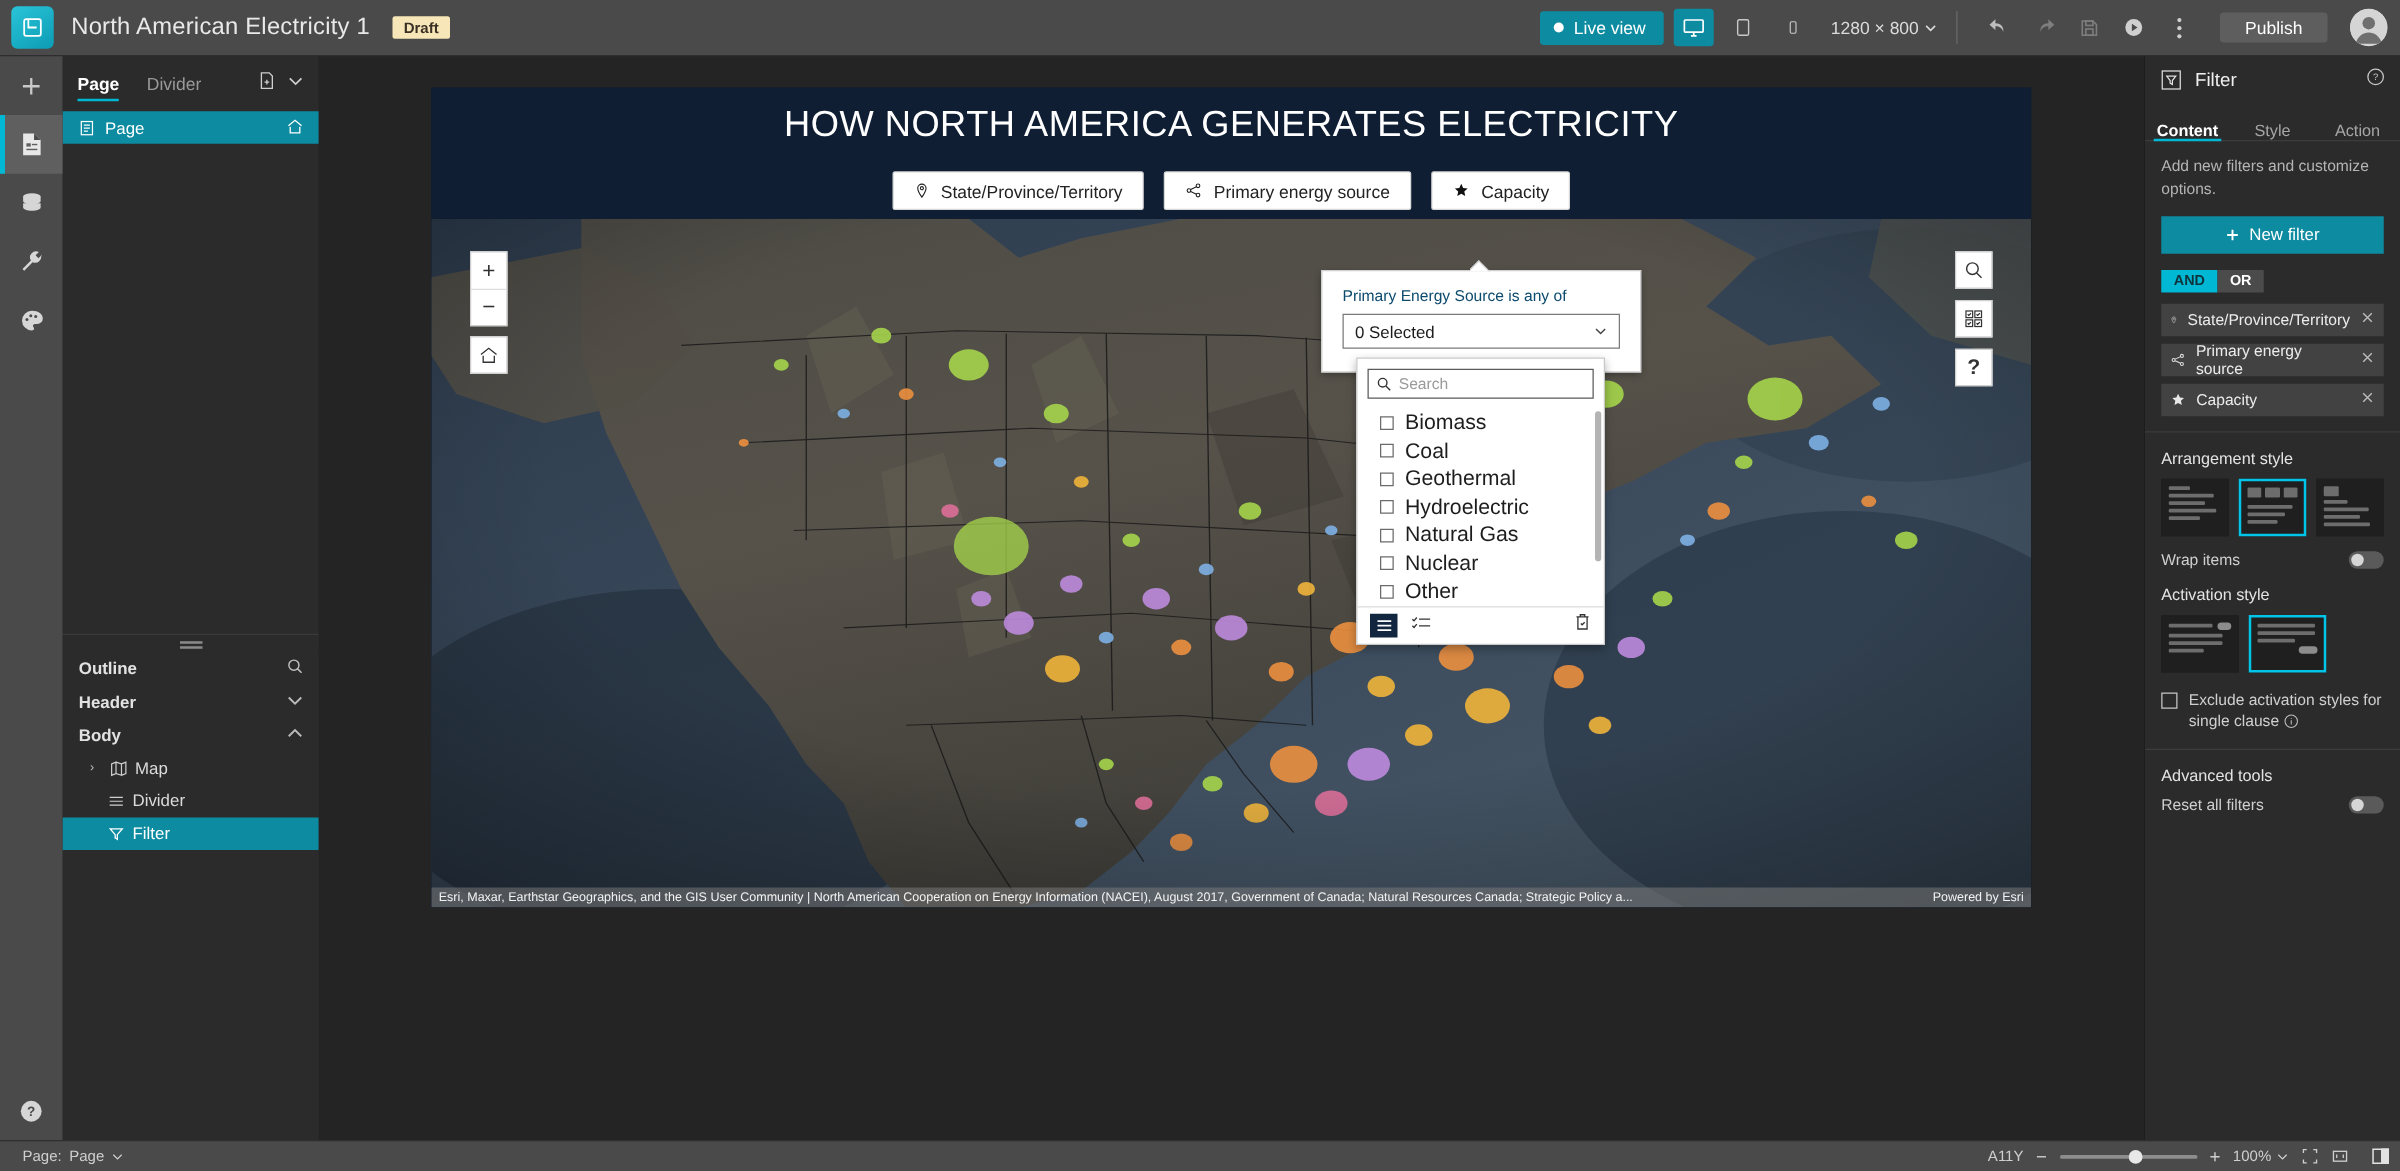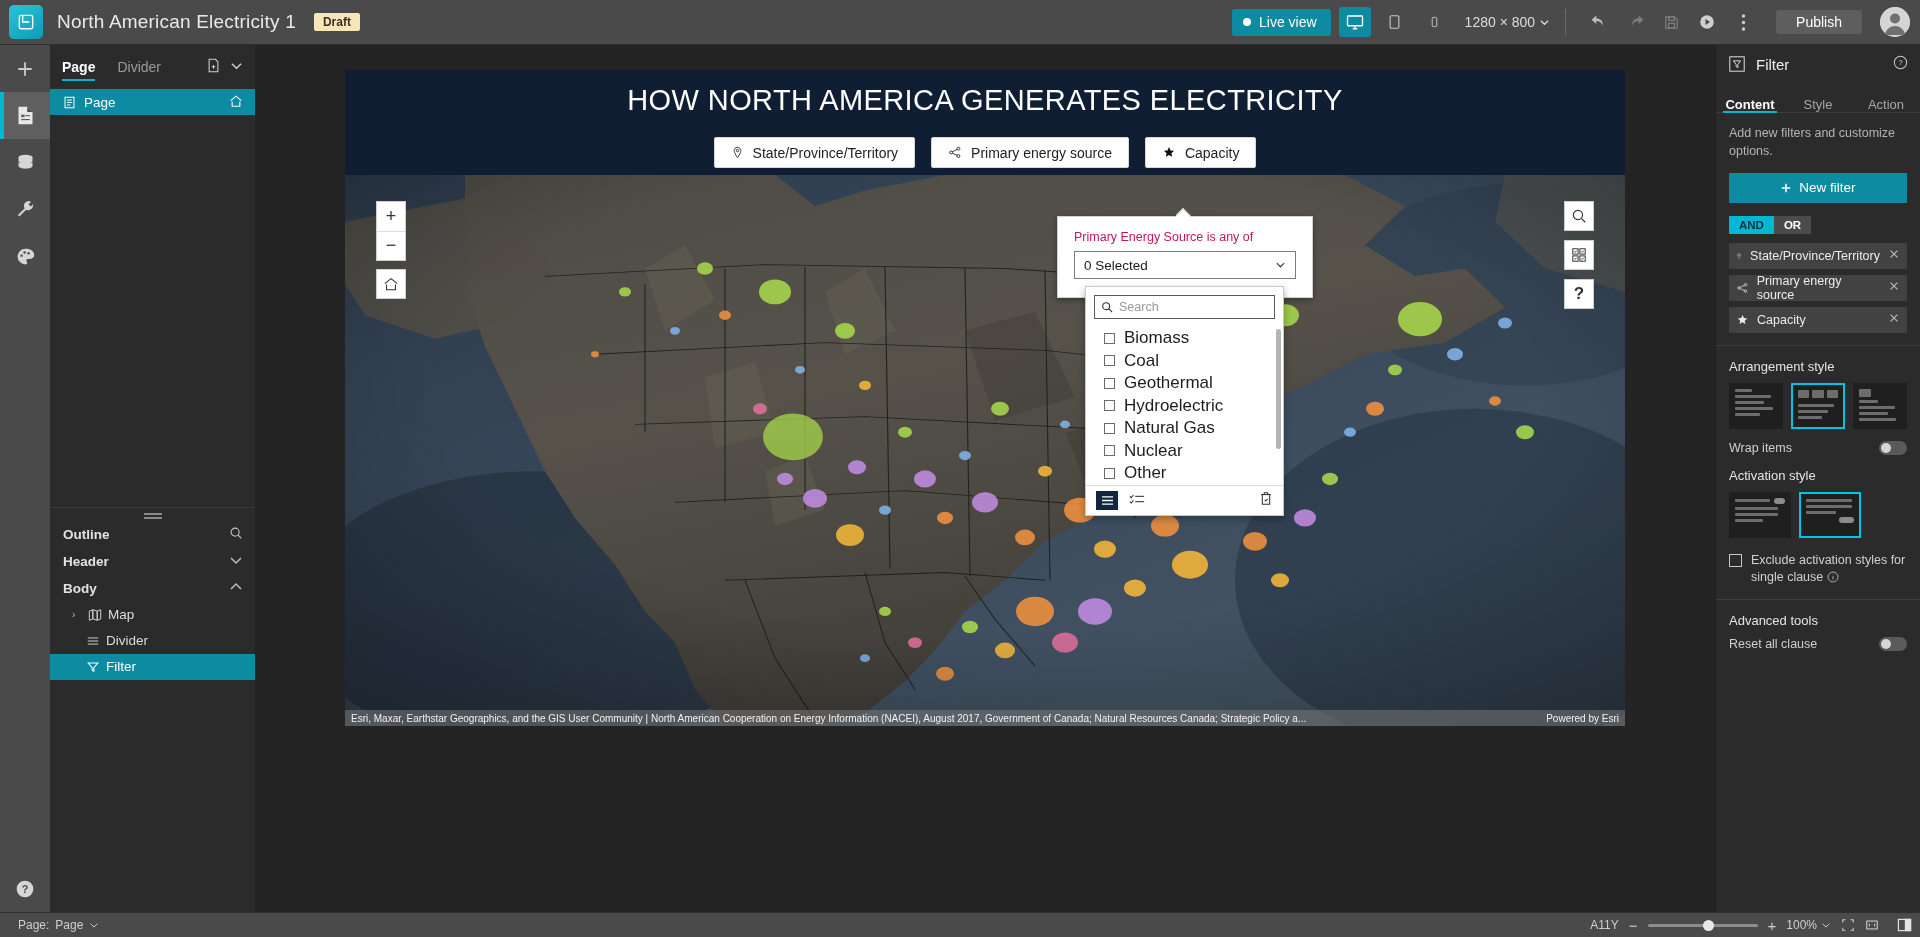--- a/index.html
+++ b/index.html
@@ -103,21 +103,21 @@
   .legendbtn{right:31px;top:65px;width:30px;height:30px;}
   .helpbtn{right:31px;top:104px;width:30px;height:30px;font-size:17px;font-weight:600;}
 
   
   .popup{position:absolute;left:712px;top:146px;width:256px;background:#fff;
          border:1px solid #d0d0d0;box-shadow:0 2px 6px rgba(0,0,0,.35);padding:13px 16px 18px;}
   .popup .caret{position:absolute;top:-9px;left:118px;width:18px;height:9px;overflow:hidden;}
   .popup .caret:after{content:"";position:absolute;left:0;top:3px;width:13px;height:13px;
                       background:#fff;border-left:1px solid #d0d0d0;border-top:1px solid #d0d0d0;
                       transform:rotate(45deg);transform-origin:center;}
-  .pop-label{font-size:12.5px;color:#be185d;margin-bottom:7px;}
+  .pop-label{font-size:12.5px;color:#0c4a6e;margin-bottom:7px;}
   .pop-select{height:28px;border:1px solid #7a7a7a;display:flex;align-items:center;
               padding:0 9px;font-size:13.5px;color:#1b1b1b;cursor:pointer;background:#fff;}
   .pop-select .chev{margin-left:auto;color:#444;}
   .dropdown{position:absolute;left:740px;top:216px;width:199px;background:#fff;
             border:1px solid #c9c9c9;box-shadow:0 3px 7px rgba(0,0,0,.3);z-index:20;}
   .dd-search{margin:8px;height:24px;border:1px solid #5a5a5a;display:flex;align-items:center;
              gap:6px;padding:0 6px;font-size:12.5px;color:#9a9a9a;background:#fff;}
   .dd-list{max-height:176px;overflow:hidden;position:relative;}
   .dd-item{height:22.5px;display:flex;align-items:center;gap:9px;padding-left:18px;
            font-size:17px;color:#1d1d1d;cursor:pointer;}
@@ -812,21 +812,21 @@
                 <circle cx="7" cy="7" r="5.8"></circle>
                   <path d="M7 6v4M7 4.2v.6"></path>
                 </svg></span>
           </span>
         </div>
 
         <div class="rp-sep"></div>
 
         <div class="rp-sect">Advanced tools</div>
         <div class="togrow" style="margin-top:4px">
-          <span class="lbl">Reset all clause</span>
+          <span class="lbl">Reset all filters</span>
           <span class="toggle">
               <i></i>
             </span>
         </div>
       </div>
     </div>
   </div>
 
   <div class="statusbar">
     <div class="sb-left">

